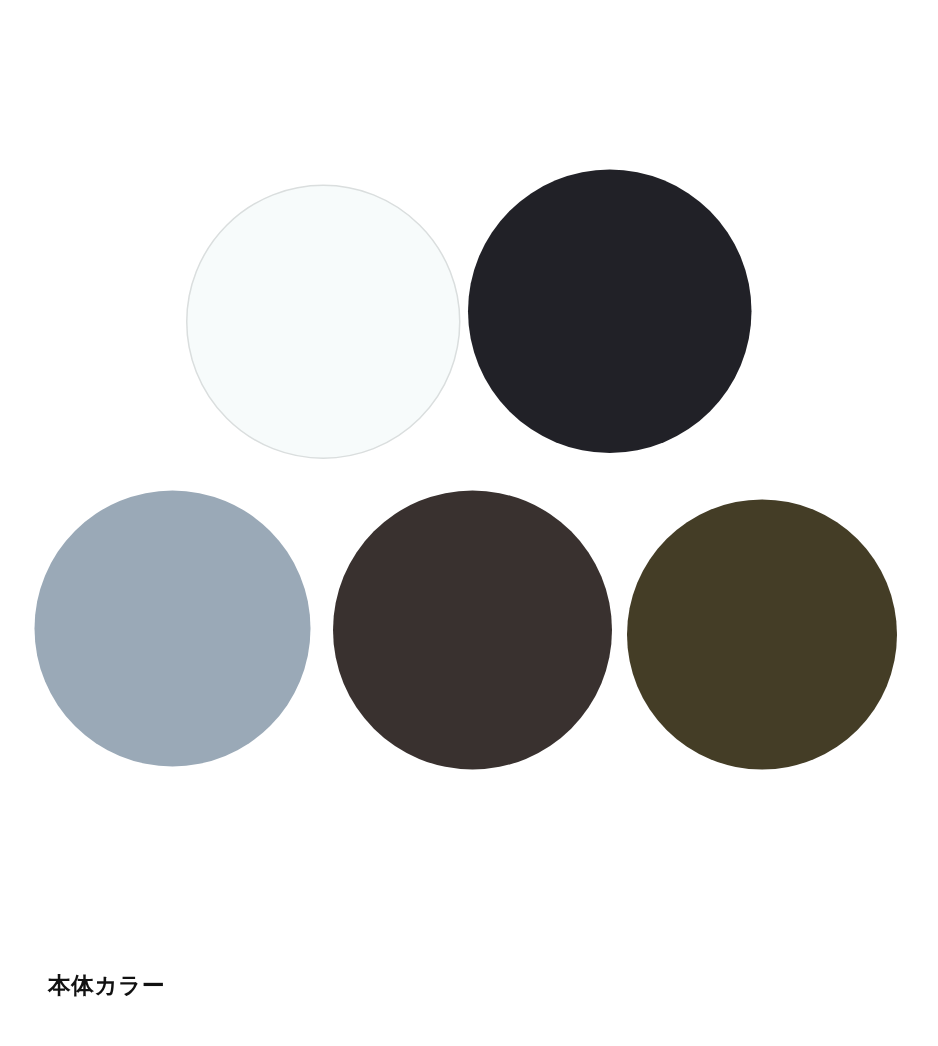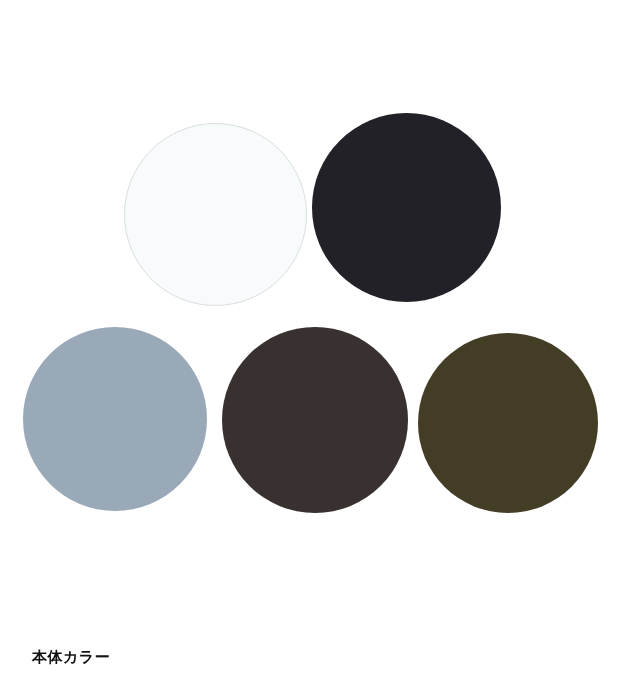--- a/index.html
+++ b/index.html
@@ -81,21 +81,21 @@
     align-items: center;
   }
   .caption-label {
     margin-left: 32px;
     font-size: 15px;
     font-weight: bold;
     color: #111111;
     letter-spacing: 0.5px;
     line-height: 1;
     white-space: nowrap;
-    font-family: Liberation Mono, monospace;
+    font-family: Liberation Serif, serif;
   }
 </style>
 </head>
 <body>
 
 <div id="page-root">
 
   <div class="swatch-area">
 
     <div class="swatch swatch-white" title="#F7FBFB" style="background: rgb(247, 251, 251); border: 1px solid rgb(218, 222, 222);"></div>

